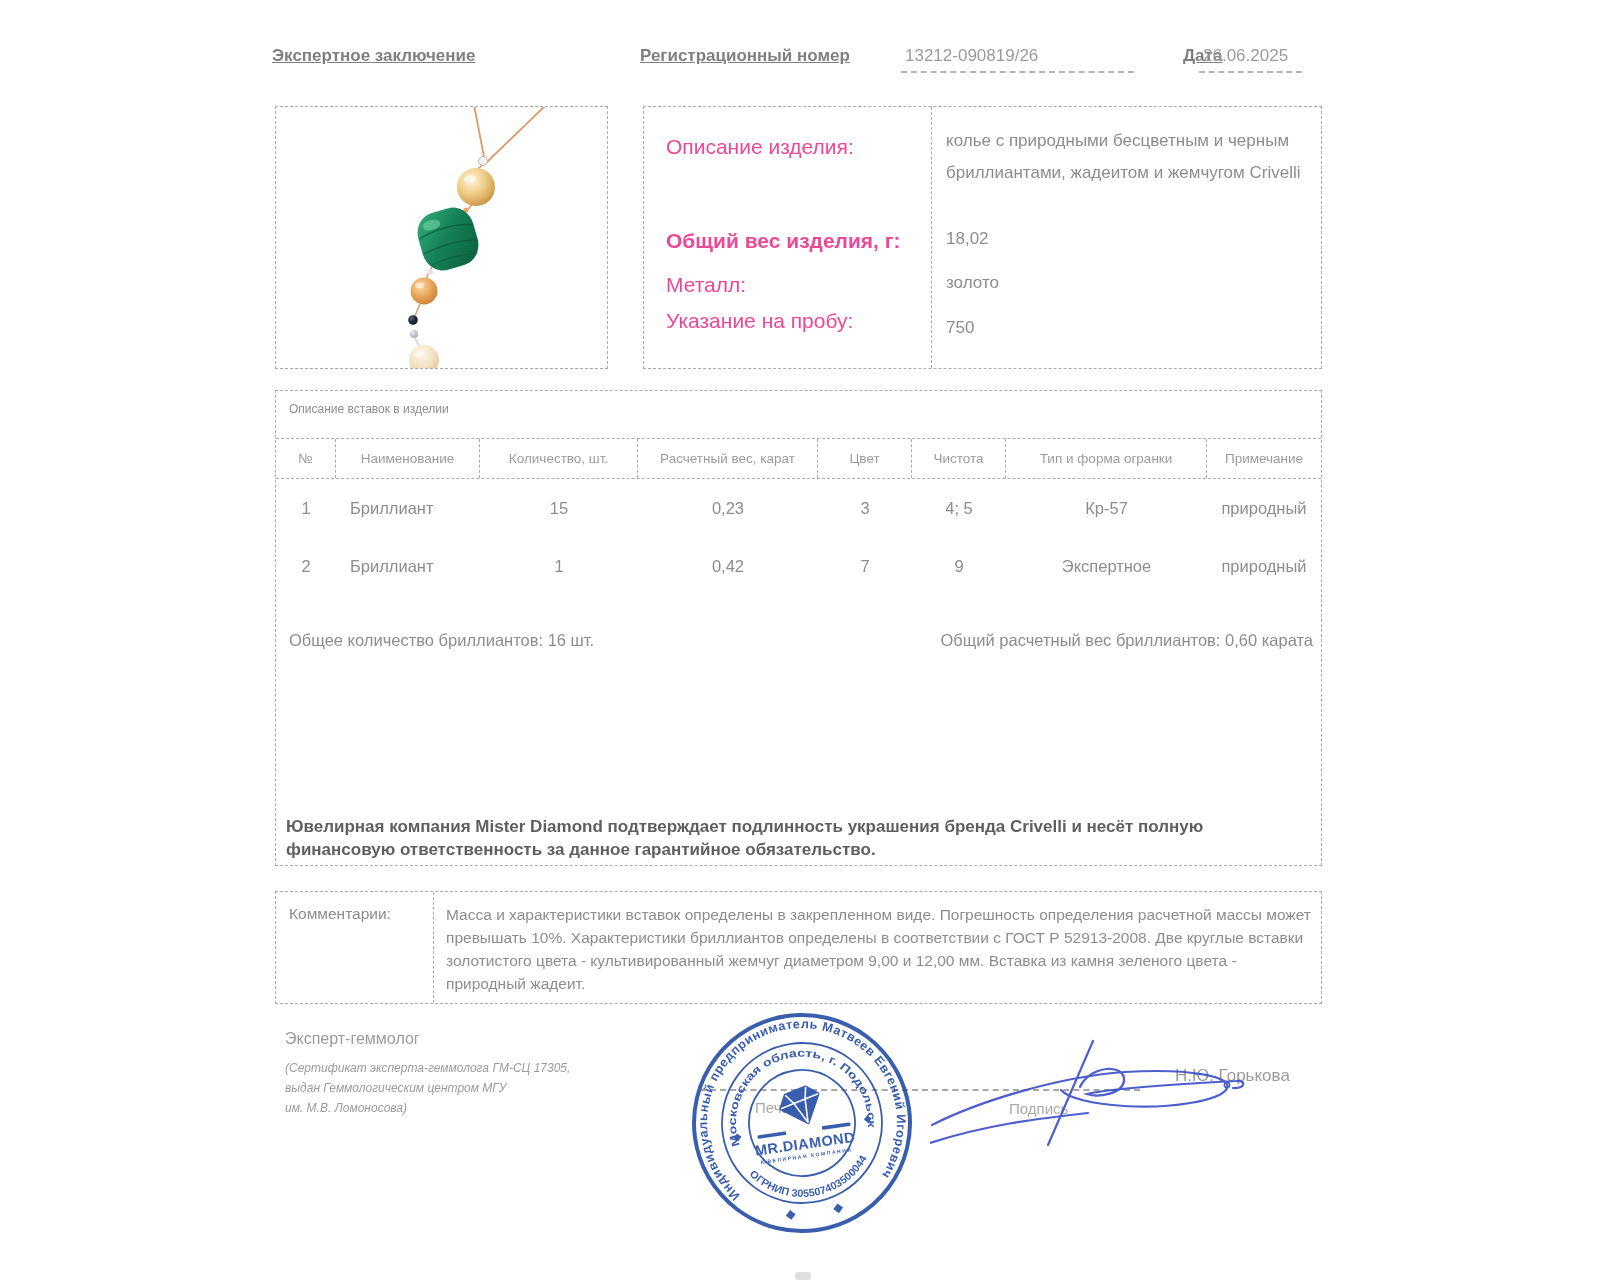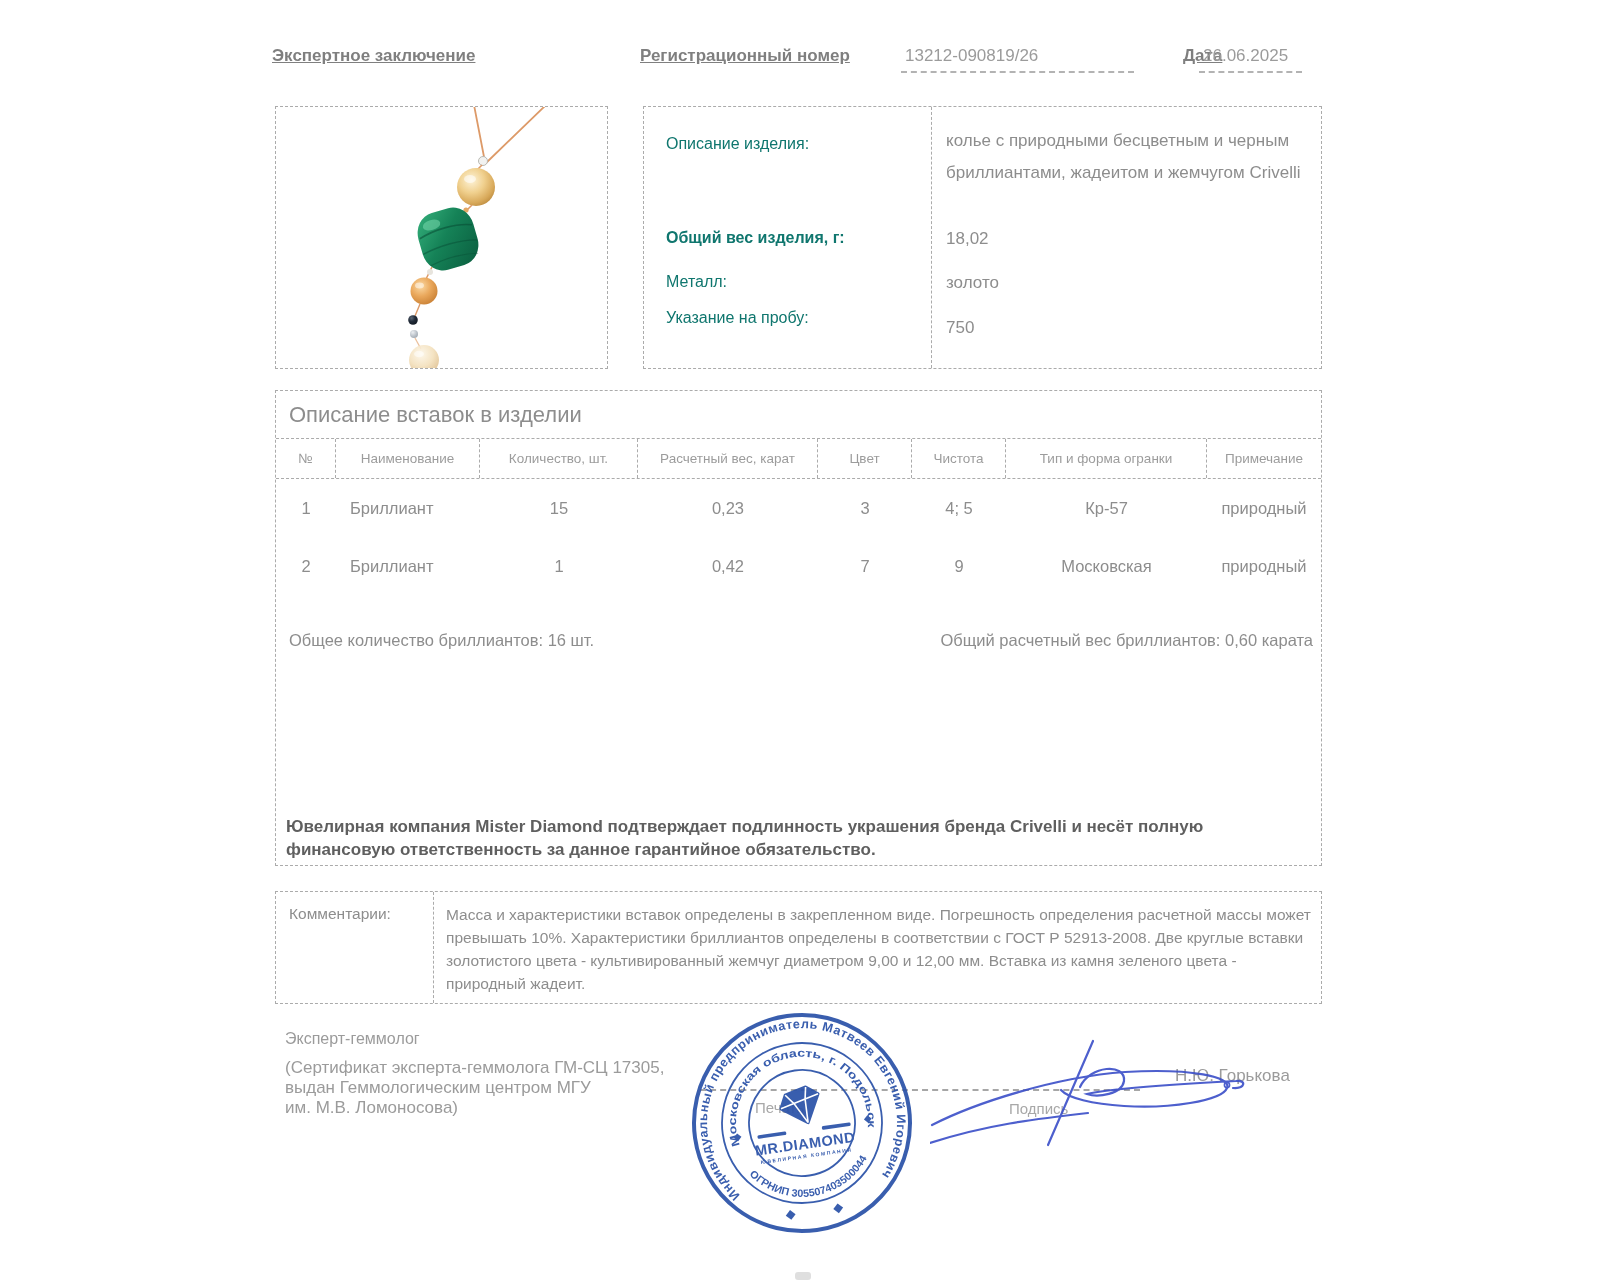--- a/index.html
+++ b/index.html
@@ -8,26 +8,26 @@
 
   .abs{position:absolute;}
   .dashed-box{position:absolute;border:1px dashed #ababab;box-sizing:border-box;}
 
   
   .hdr-label{position:absolute;top:46px;font-size:17px;font-weight:bold;color:#7f7f7f;white-space:nowrap;text-decoration:underline;}
   .hdr-value{position:absolute;top:46px;font-size:17px;color:#9b9b9b;white-space:nowrap;
              border-bottom:2px dashed #b3b3b3;padding:0 4px 5px 4px;}
 
   
-  .field-label{position:absolute;left:22px;font-size:16px;color:#0f766e;white-space:nowrap;}
+  .field-label{position:absolute;left:22px;font-size:21px;color:#ec4899;white-space:nowrap;}
   .field-value{position:absolute;left:302px;font-size:17px;color:#8d8d8d;width:365px;line-height:32px;}
   .v-divider{position:absolute;top:0;bottom:0;border-left:1px dashed #ababab;}
 
   
-  .tbl-title{position:absolute;left:13px;top:11px;font-size:22px;color:#8d8d8d;}
+  .tbl-title{position:absolute;left:13px;top:11px;font-size:12px;color:#8d8d8d;}
   .tbl-head{position:absolute;left:0;top:47px;width:100%;height:41px;display:flex;
             border-top:1px dashed #ababab;border-bottom:1px dashed #ababab;box-sizing:border-box;}
   .tbl-head .cell{display:flex;align-items:center;justify-content:center;font-size:13.5px;color:#9c9c9c;
                   border-right:1px dashed #ababab;box-sizing:border-box;white-space:nowrap;}
   .tbl-head .cell:last-child{border-right:none;}
   .tbl-row{position:absolute;left:0;width:100%;height:58px;display:flex;}
   .tbl-row .cell{display:flex;align-items:center;justify-content:center;font-size:16.5px;color:#8d8d8d;box-sizing:border-box;}
   .tbl-row .cell.name{justify-content:flex-start;padding-left:14px;}
   .c0{width:60px;} .c1{width:144px;} .c2{width:158px;} .c3{width:180px;}
   .c4{width:94px;} .c5{width:94px;} .c6{width:201px;} .c7{flex:1;}
@@ -35,21 +35,21 @@
   .summary-left{position:absolute;left:13px;top:240px;font-size:16.5px;color:#8d8d8d;}
   .summary-right{position:absolute;right:8px;top:240px;font-size:16.5px;color:#8d8d8d;}
   .guarantee{position:absolute;left:10px;top:424px;width:1030px;font-size:17px;font-weight:bold;color:#5f5f5f;line-height:23px;}
 
   
   .comments-label{position:absolute;left:13px;top:13px;font-size:15.5px;color:#8d8d8d;}
   .comments-text{position:absolute;left:170px;top:11px;width:868px;font-size:15.5px;color:#8d8d8d;line-height:23px;}
 
   
   .expert-title{position:absolute;left:285px;top:1030px;font-size:16px;color:#9b9b9b;}
-  .expert-cert{position:absolute;left:285px;top:1058px;font-size:17px;color:#9b9b9b;line-height:20px;}
+  .expert-cert{position:absolute;left:285px;top:1058px;font-size:12px;color:#9b9b9b;line-height:20px;font-style:italic;}
   .sign-line{position:absolute;left:700px;top:1089px;width:440px;border-top:2px dashed #a6a6a6;}
   .seal-label{position:absolute;left:755px;top:1099px;font-size:15px;color:#a8a8a8;}
   .sign-label{position:absolute;left:1009px;top:1100px;font-size:15px;color:#a8a8a8;}
   .expert-name{position:absolute;left:1175px;top:1066px;font-size:17px;color:#9b9b9b;white-space:nowrap;}
 
   .bottom-mark{position:absolute;left:795px;top:1272px;width:16px;height:8px;background:#c4c4c4;border-radius:3px;opacity:.55;}
 </style>
 </head>
 <body>
 
@@ -168,21 +168,21 @@
       <div class="cell c7">природный</div>
     </div>
 
     <div class="tbl-row" style="top:146px;">
       <div class="cell c0">2</div>
       <div class="cell c1 name">Бриллиант</div>
       <div class="cell c2">1</div>
       <div class="cell c3">0,42</div>
       <div class="cell c4">7</div>
       <div class="cell c5">9</div>
-      <div class="cell c6">Московская</div>
+      <div class="cell c6">Экспертное</div>
       <div class="cell c7">природный</div>
     </div>
 
     <div class="summary-left">Общее количество бриллиантов: 16 шт.</div>
     <div class="summary-right">Общий расчетный вес бриллиантов: 0,60 карата</div>
 
     <div class="guarantee">Ювелирная компания Mister Diamond подтверждает подлинность украшения бренда Crivelli и несёт полную финансовую ответственность за данное гарантийное обязательство.</div>
   </div>
 
   <div class="dashed-box" style="left:275px;top:891px;width:1047px;height:113px;">

